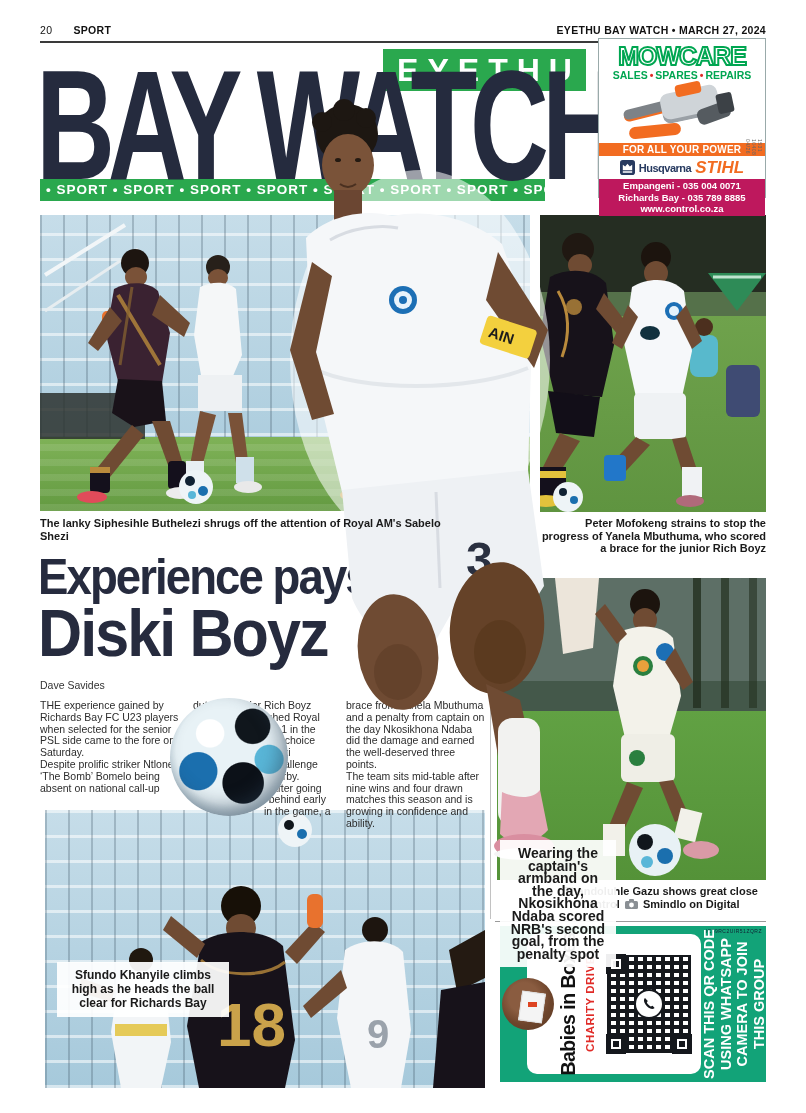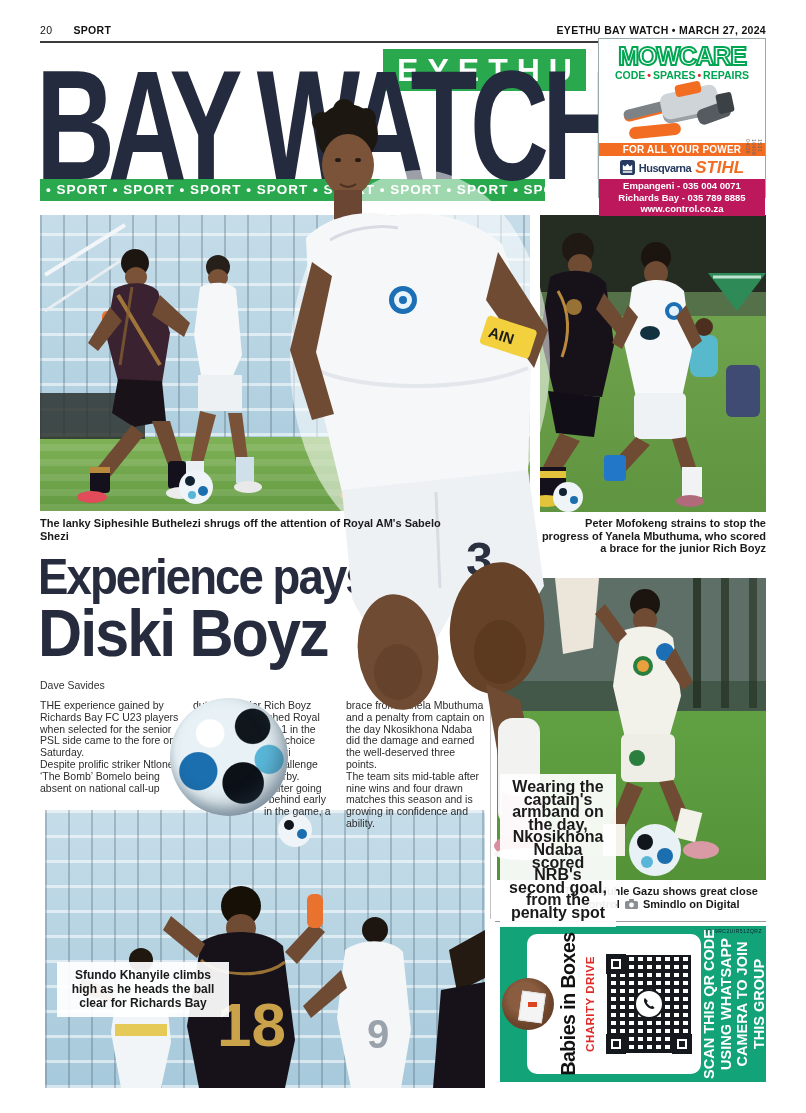--- a/index.html
+++ b/index.html
@@ -152,21 +152,21 @@
 
   <div class="eyethu-box">
     <span>EYETHU</span>
   </div>
   <div class="masthead-title">BAY WATCH</div>
   <div class="sport-bar">• SPORT • SPORT • SPORT • SPORT • SPORT • SPORT • SPORT • SPORT •</div>
 
   <div class="mowcare">
     <div class="mow-title">MOWCARE</div>
     <div class="mow-sub">
-      <span>CODE</span><span class="dot">•</span><span>SPARES</span><span class="dot">•</span><span>REPAIRS</span>
+      <span>SALES</span><span class="dot">•</span><span>SPARES</span><span class="dot">•</span><span>REPAIRS</span>
     </div>
     <div class="mow-product">
       <div class="saw-blade"></div>
       <div class="saw-body"></div>
       <div class="saw-top"></div>
       <div class="saw-grip"></div>
       <div class="saw-batt"></div>
       <div class="saw-guard"></div>
       <div class="mow-fineprint">1531 10408 04/26</div>
     </div>
@@ -330,21 +330,21 @@
       <rect x="106" y="246" width="22" height="32" fill="#f2f1ea"></rect>
       <rect x="180" y="232" width="22" height="30" fill="#f2f1ea" transform="rotate(14 191 247)"></rect>
       <ellipse cx="204" cy="272" rx="18" ry="9" fill="#d99aa6"></ellipse>
 
       <circle cx="158" cy="272" r="26" fill="#e8f1f5"></circle>
       <circle cx="148" cy="264" r="8" fill="#10161c"></circle>
       <circle cx="168" cy="278" r="8" fill="#1b6fae"></circle>
       <circle cx="150" cy="284" r="6" fill="#59b6d8"></circle>
     </svg>
   </div>
-  <div class="overlay-cap" style="left:500px; top:774px; width:116px; font-size:16px; line-height:12.6px;">Wearing the captain's armband on the day, Nkosikhona Ndaba scored NRB's second goal, from the penalty spot</div>
+  <div class="overlay-cap" style="left:500px; top:840px; width:116px; font-size:14px; line-height:12.6px;">Wearing the captain's armband on the day, Nkosikhona Ndaba scored NRB's second goal, from the penalty spot</div>
 
   <div class="cap" style="left:556px; top:885px; width:210px; text-align:center;">
     <span>Thandoluhle Gazu shows great close control</span>
     <svg class="credit-cam" width="13" height="10" viewBox="0 0 13 10">
       <rect x="0" y="2" width="13" height="8" rx="1.5" fill="#8a8f94"></rect>
       <rect x="4" y="0" width="5" height="3" rx="1" fill="#8a8f94"></rect>
       <circle cx="6.5" cy="6" r="2.4" fill="#fff"></circle>
     </svg>
     <span>Smindlo on Digital</span>
   </div>

